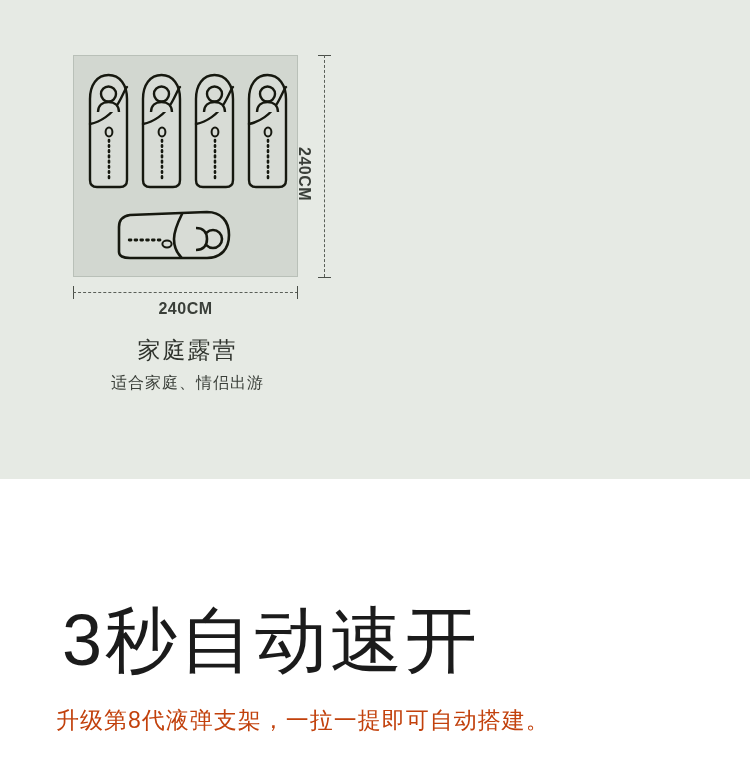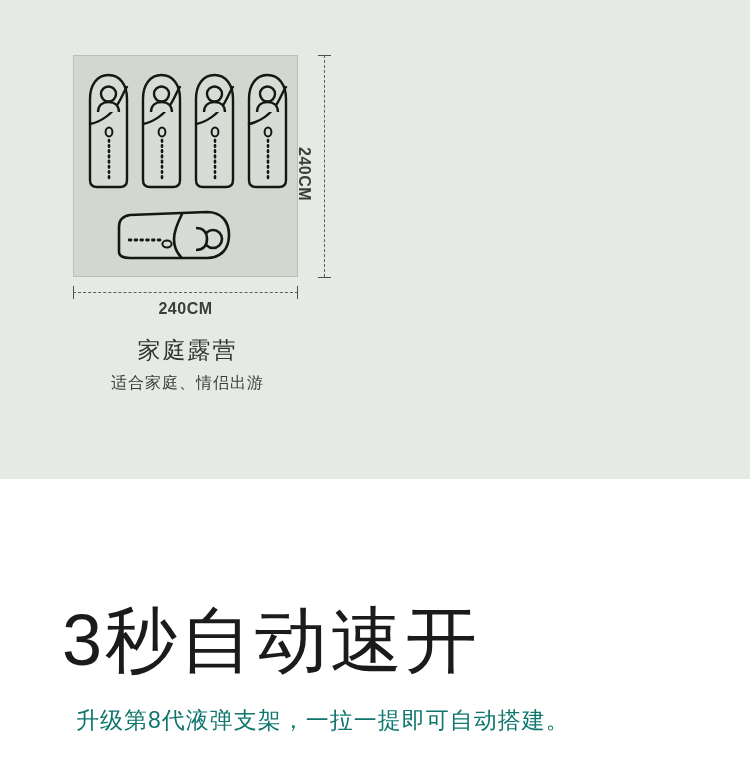--- a/index.html
+++ b/index.html
@@ -77,22 +77,22 @@
   
   .promo{
     position:absolute;left:0;top:479px;width:750px;height:278px;background:#ffffff;
   }
   .promo .headline{
     position:absolute;left:62px;top:125px;
     font-size:72px;font-weight:300;color:#1b1b1b;
     letter-spacing:3px;line-height:1;white-space:nowrap;text-align:right;
   }
   .promo .tagline{
-    position:absolute;left:76px;top:228px;
-    font-size:23px;font-weight:400;color:#0f766e;
+    position:absolute;left:56px;top:228px;
+    font-size:23px;font-weight:400;color:#c2410c;
     letter-spacing:1px;line-height:1.2;white-space:nowrap;
   }
 </style>
 </head>
 <body>
 
 <div class="page">
 
   <section class="spec-section">
 

